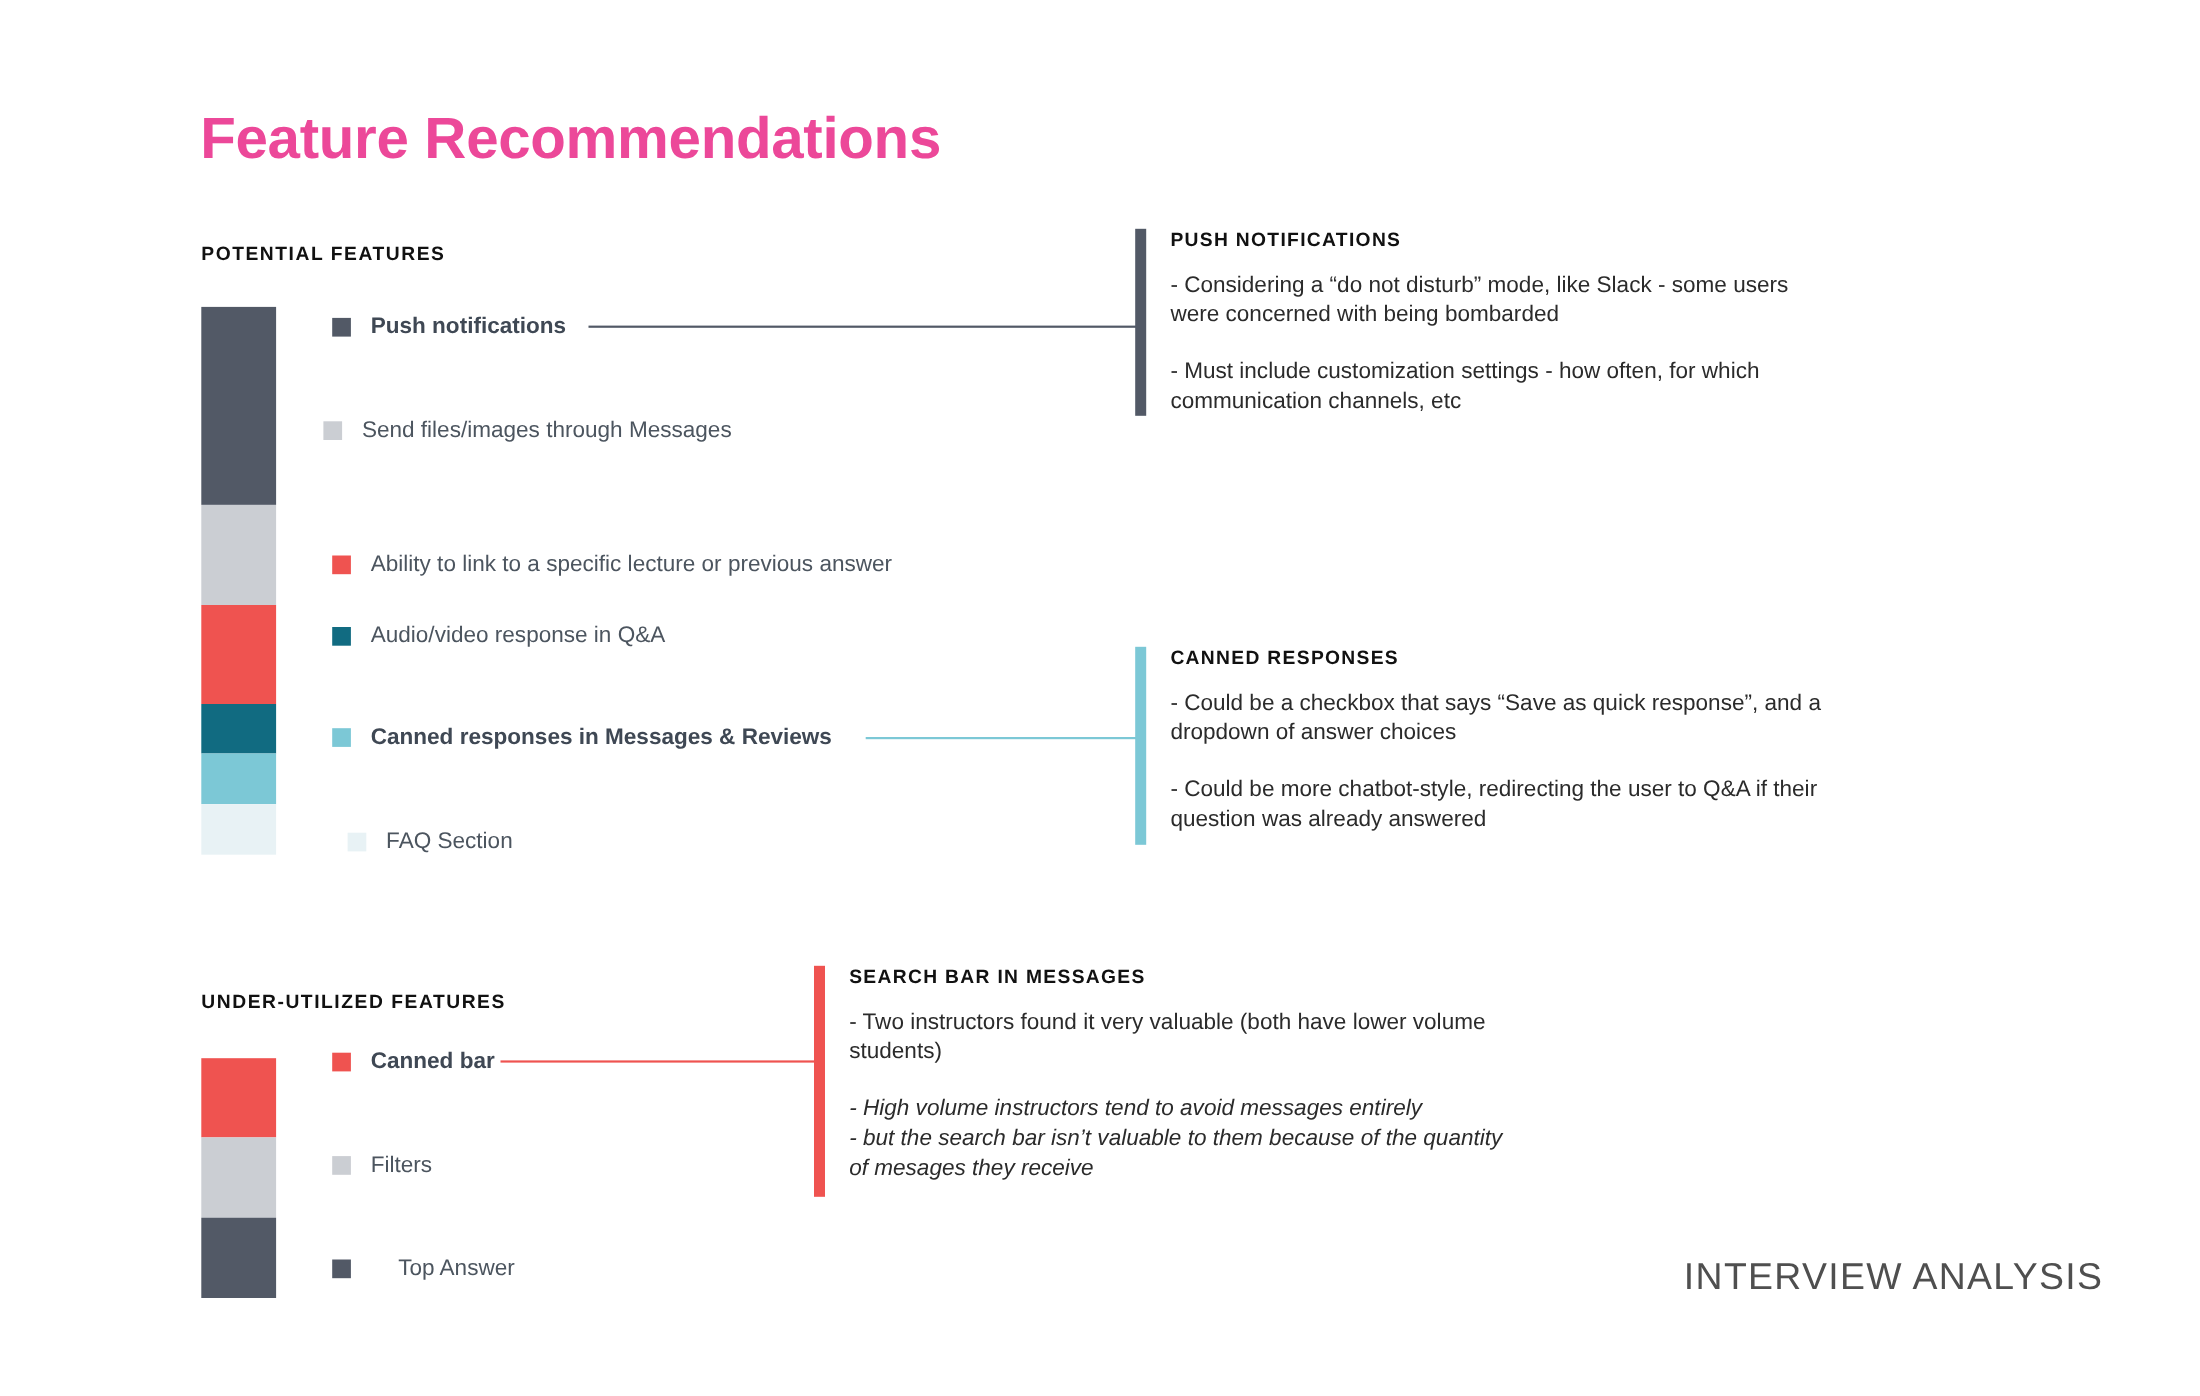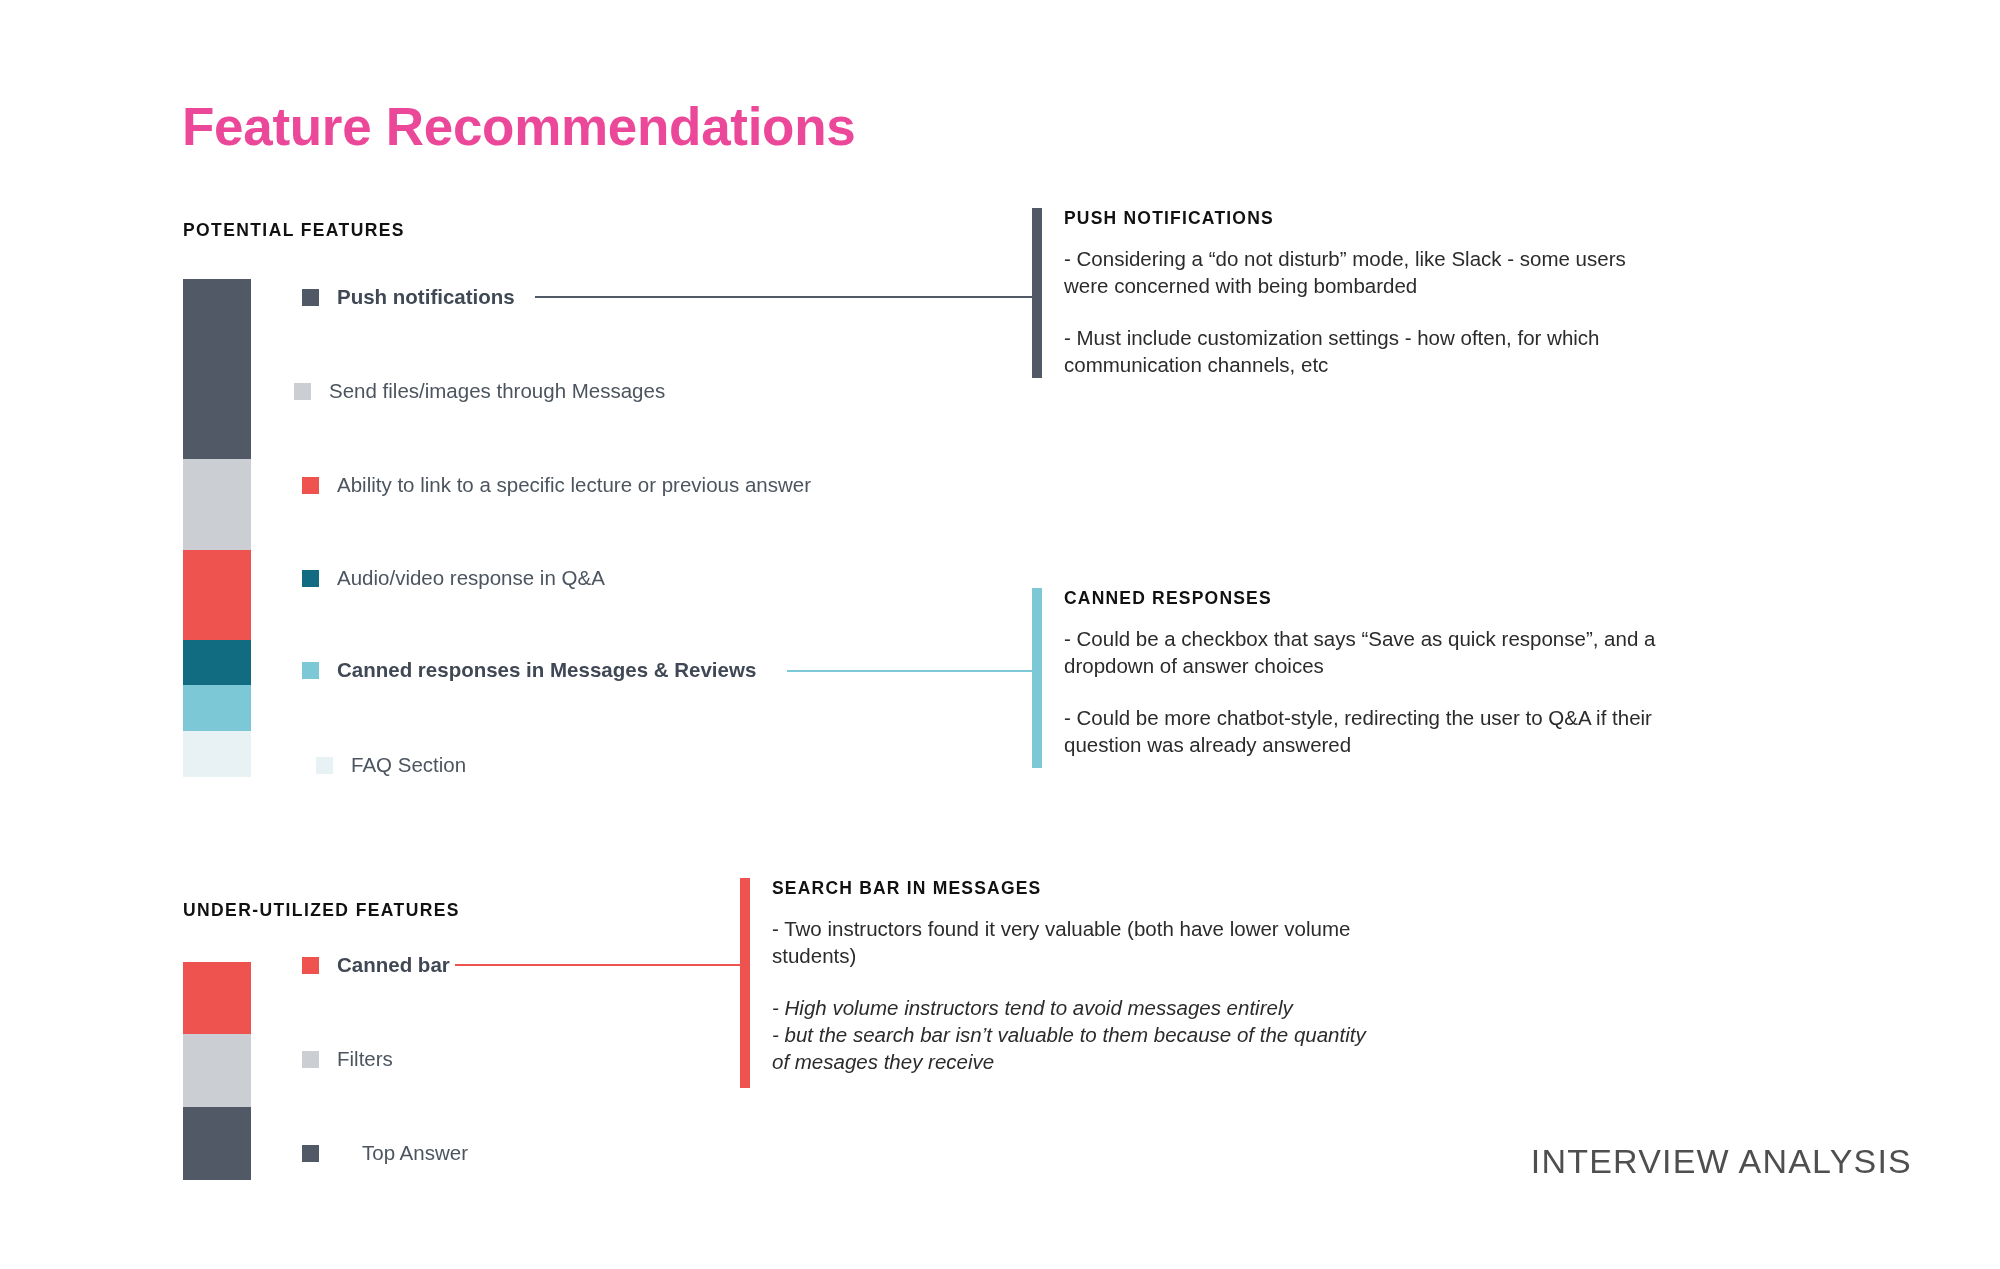--- a/index.html
+++ b/index.html
@@ -150,21 +150,21 @@
   <div class="legend-item is-highlight" style="left:302px; top:284px;">
     <span class="legend-swatch" style="background:#525966;"></span>
     <span class="legend-label">Push notifications</span>
   </div>
 
   <div class="legend-item" style="left:294px; top:378px;">
     <span class="legend-swatch" style="background:#cbced3;"></span>
     <span class="legend-label">Send files/images through Messages</span>
   </div>
 
-  <div class="legend-item" style="left:302px; top:472px;">
+  <div class="legend-item" style="left:302px; top:500px;">
     <span class="legend-swatch" style="background:#ef5350;"></span>
     <span class="legend-label">Ability to link to a specific lecture or previous answer</span>
   </div>
 
   <div class="legend-item" style="left:302px; top:565px;">
     <span class="legend-swatch" style="background:#116b81;"></span>
     <span class="legend-label">Audio/video response in Q&amp;A</span>
   </div>
 
   <div class="legend-item is-highlight" style="left:302px; top:657px;">

